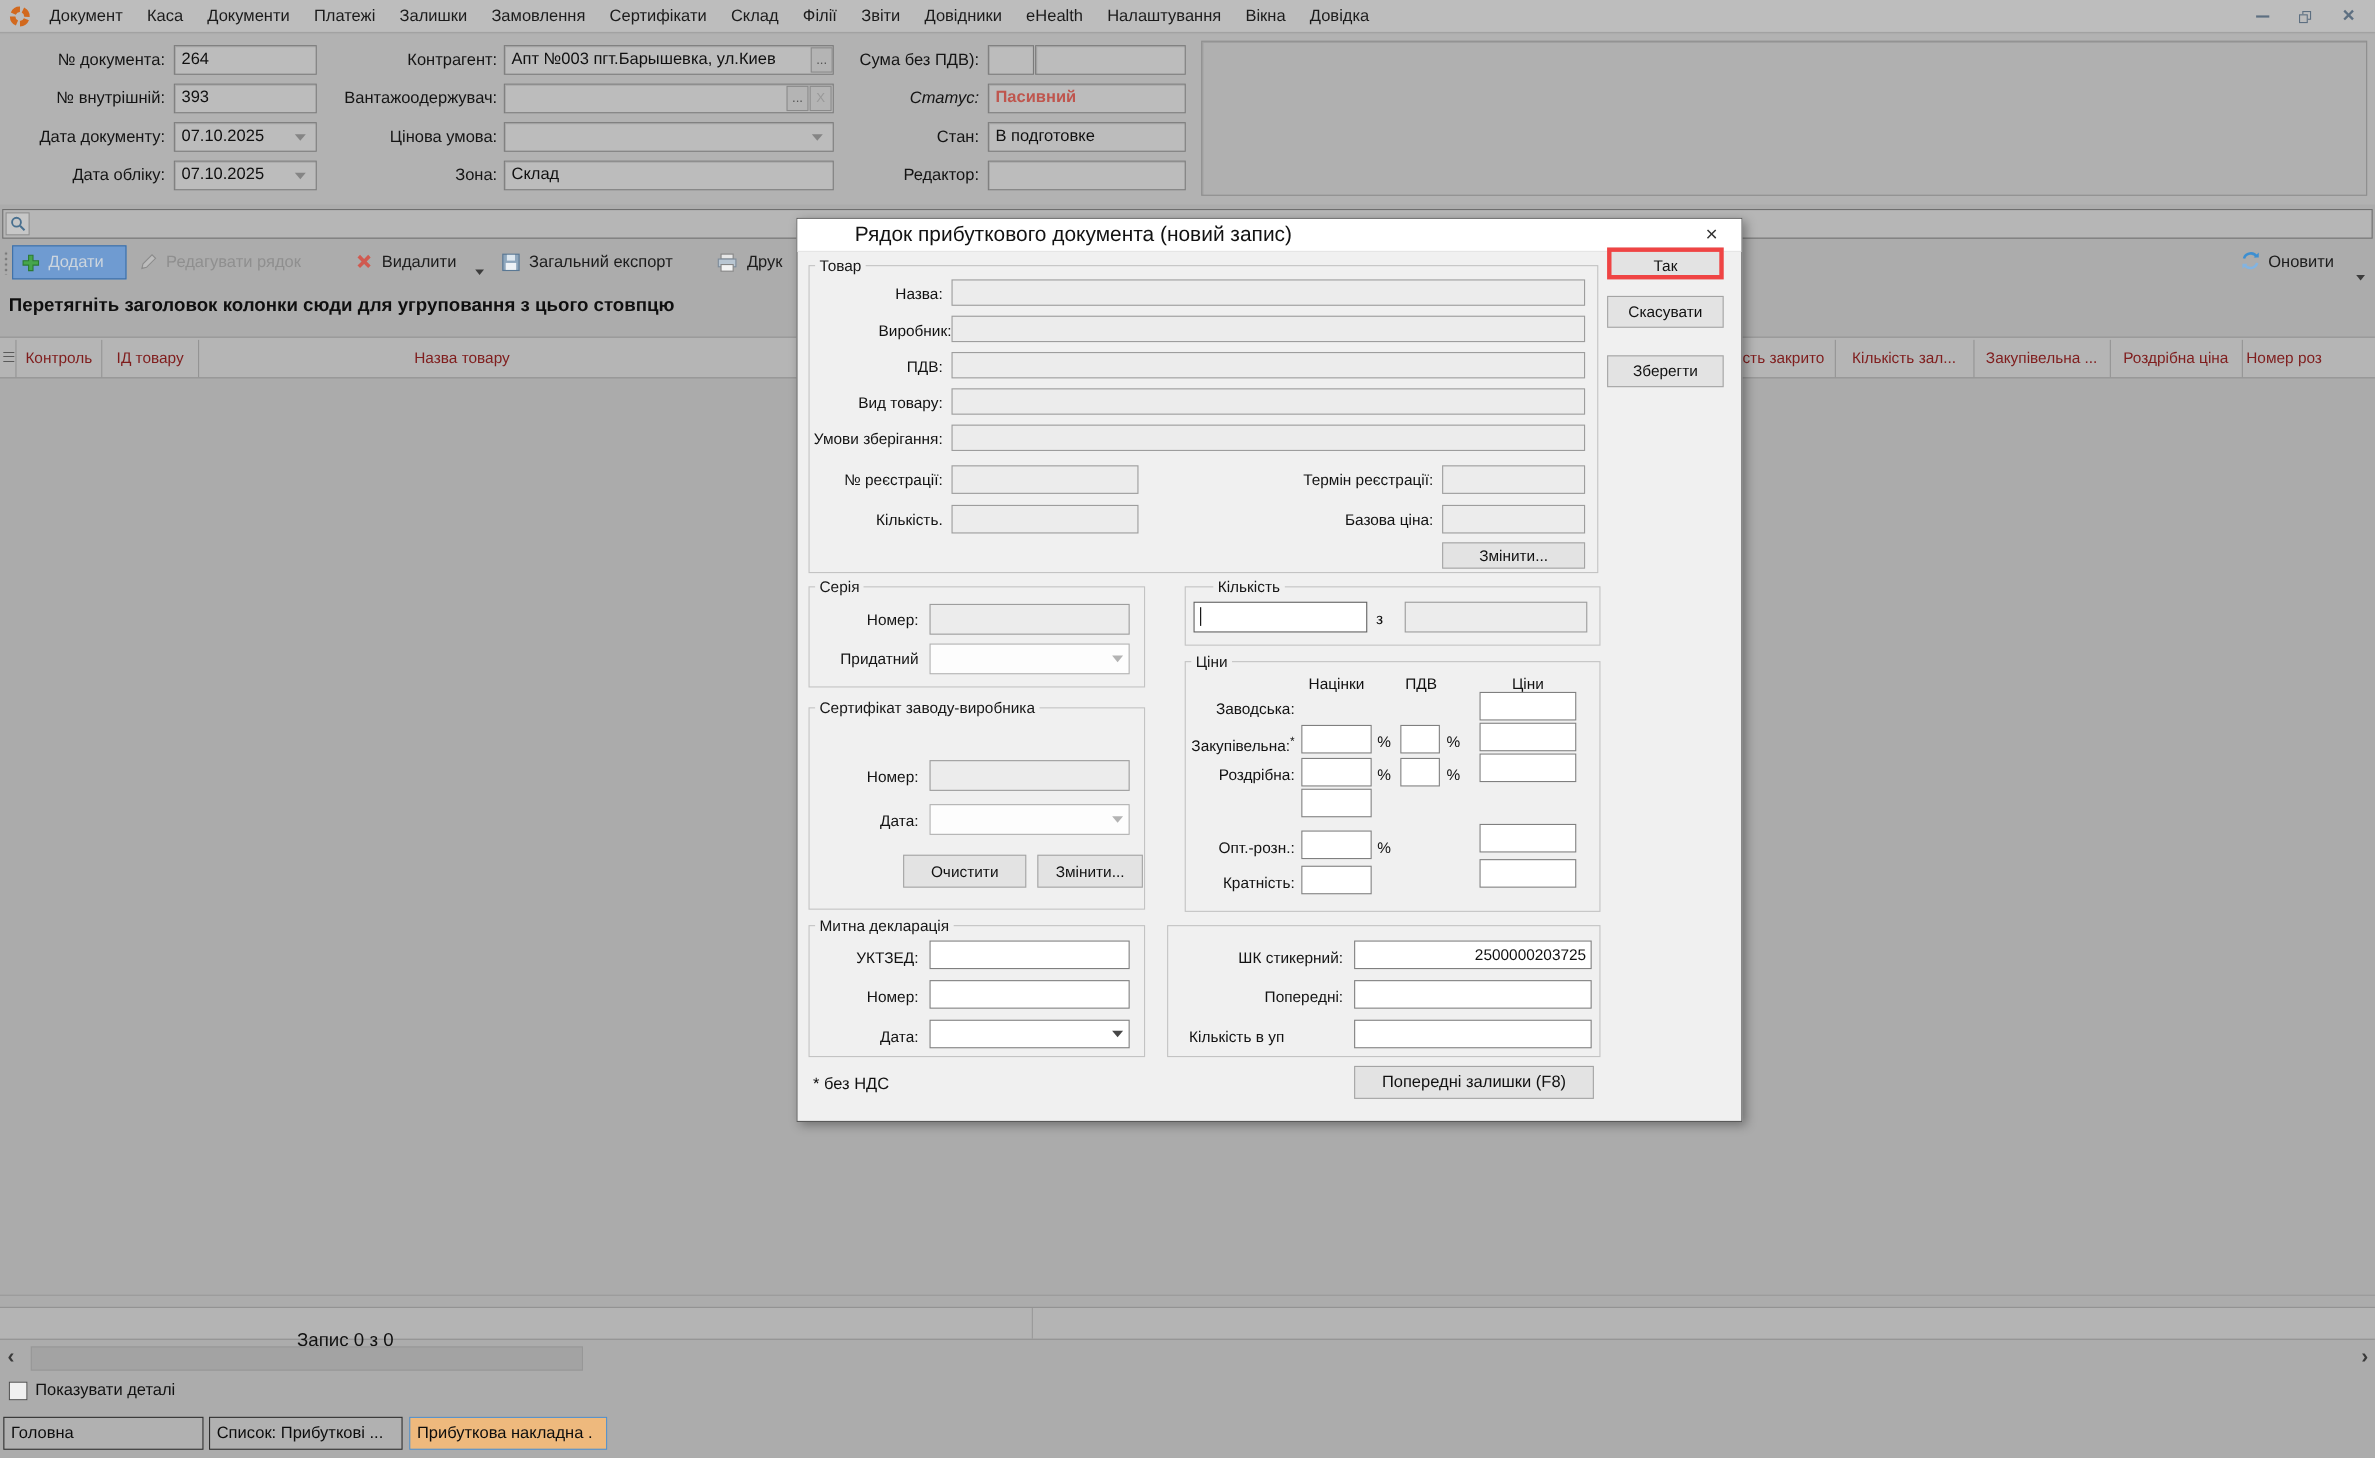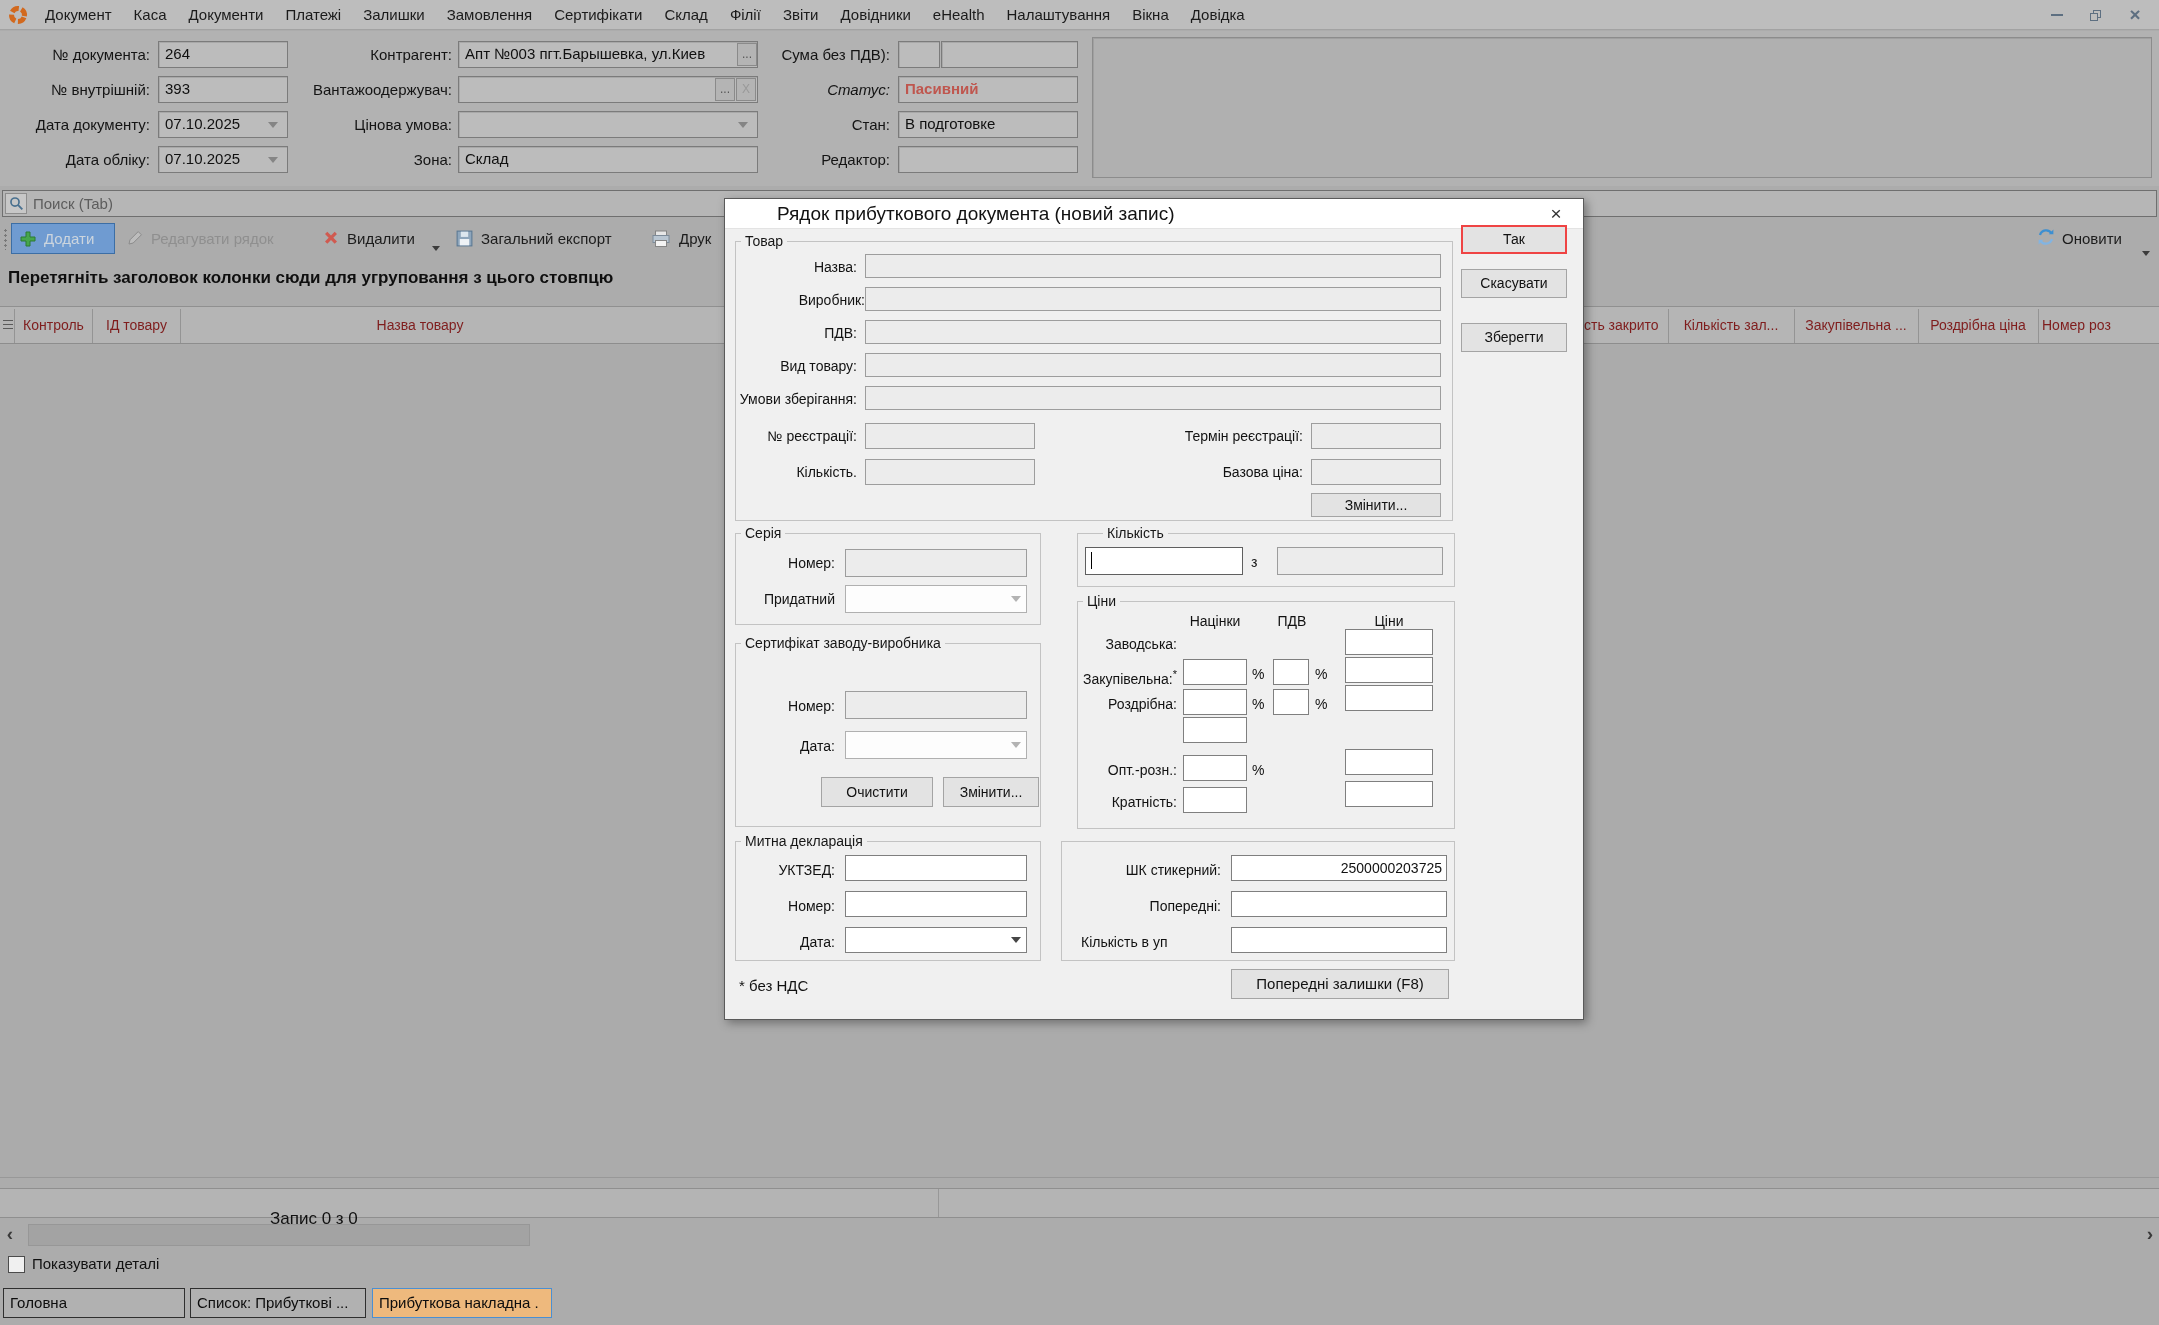--- a/index.html
+++ b/index.html
@@ -54,21 +54,21 @@
   .dlg-close { position:absolute; left:814px; top:1px; width:34px; height:27px; text-align:center; line-height:27px; font-size:19px; color:#333; }
   .grp { position:absolute; border:1px solid #c3c3c3; }
   .grp-cap { position:absolute; font-size:14px; color:#161616; background:#f0f0f0; padding:0 4px; white-space:nowrap; height:16px; line-height:16px; }
   .dlbl { position:absolute; font-size:14px; color:#121212; text-align:right; white-space:nowrap; height:26px; line-height:26px; overflow:hidden; }
   .dfld { position:absolute; background:#ffffff; border:1px solid #7f7f7f; height:26px; font-size:14px; line-height:24px; color:#111; padding:0 4px; white-space:nowrap; overflow:hidden; }
   .dfld.dis { background:#ececec; border-color:#9d9d9d; }
   .dfld.right { text-align:right; }
   .dchv { position:absolute; width:0; height:0; border-left:5px solid transparent; border-right:5px solid transparent; border-top:6px solid #b3b3b3; }
   .dchv.dark { border-top-color:#464646; }
   .dbtn { position:absolute; background:#e3e3e3; border:1px solid #a4a4a4; font-size:14px; color:#111; text-align:center; }
-  .dbtn.default { border:2px solid #ef4444; }
+  .dbtn.default { border:4px solid #ef4444; }
   .caret { position:absolute; left:5px; top:4px; width:1px; height:17px; background:#000; }
   .pctm { position:absolute; font-size:14px; color:#111; height:26px; line-height:26px; }
   .colhead { position:absolute; font-size:14px; color:#111; text-align:center; height:16px; line-height:16px; }
 
   .grip-dots { position:absolute; left:3px; top:228px; width:5px; height:22px;
     background-image:radial-gradient(circle, #787878 1px, transparent 1.4px); background-size:5px 5px; }
   .hdr-grip { position:absolute; left:3px; top:316px; width:10px; height:10px;
     background:repeating-linear-gradient(#5a5a5a 0 1px, transparent 1px 4px); }
 </style>
 </head>
@@ -145,21 +145,20 @@
 
 <div class="abs" style="left:1092px;top:37px;width:1060px;height:141px;background:#b0b0b0;border:1px solid #8c8c8c;box-shadow:inset 1px 1px 0 #a0a0a0;"></div>
 
 <div class="searchbar">
   <span class="search-icon-box">
     <svg width="15" height="15" viewBox="0 0 16 16">
         <circle cx="6.4" cy="6.4" r="4.3" fill="none" stroke="#49708f" stroke-width="1.8"></circle>
         <line x1="9.8" y1="9.8" x2="14.2" y2="14.2" stroke="#49708f" stroke-width="2"></line>
       </svg>
   </span>
-  <input type="text" placeholder="Поиск (Tab)" style="">
 </div>
 
 <div class="grip-dots"></div>
 <div class="abs" style="left:11px;top:223px;width:104px;height:31px;background:#6f9bd1;border:1px solid #3c6ea5;">
   <span class="abs" style="left:7px;top:6px;">
     <svg width="18" height="18" viewBox="0 0 18 18">
         <path d="M7 2h4v5h5v4h-5v5H7v-5H2V7h5z" fill="#46a64c" stroke="#2c7a33" stroke-width="1"></path>
       </svg>
   </span>
   <span class="abs" style="left:32px;top:0;height:29px;line-height:29px;font-size:15px;color:#ccd5de;">Додати</span>

